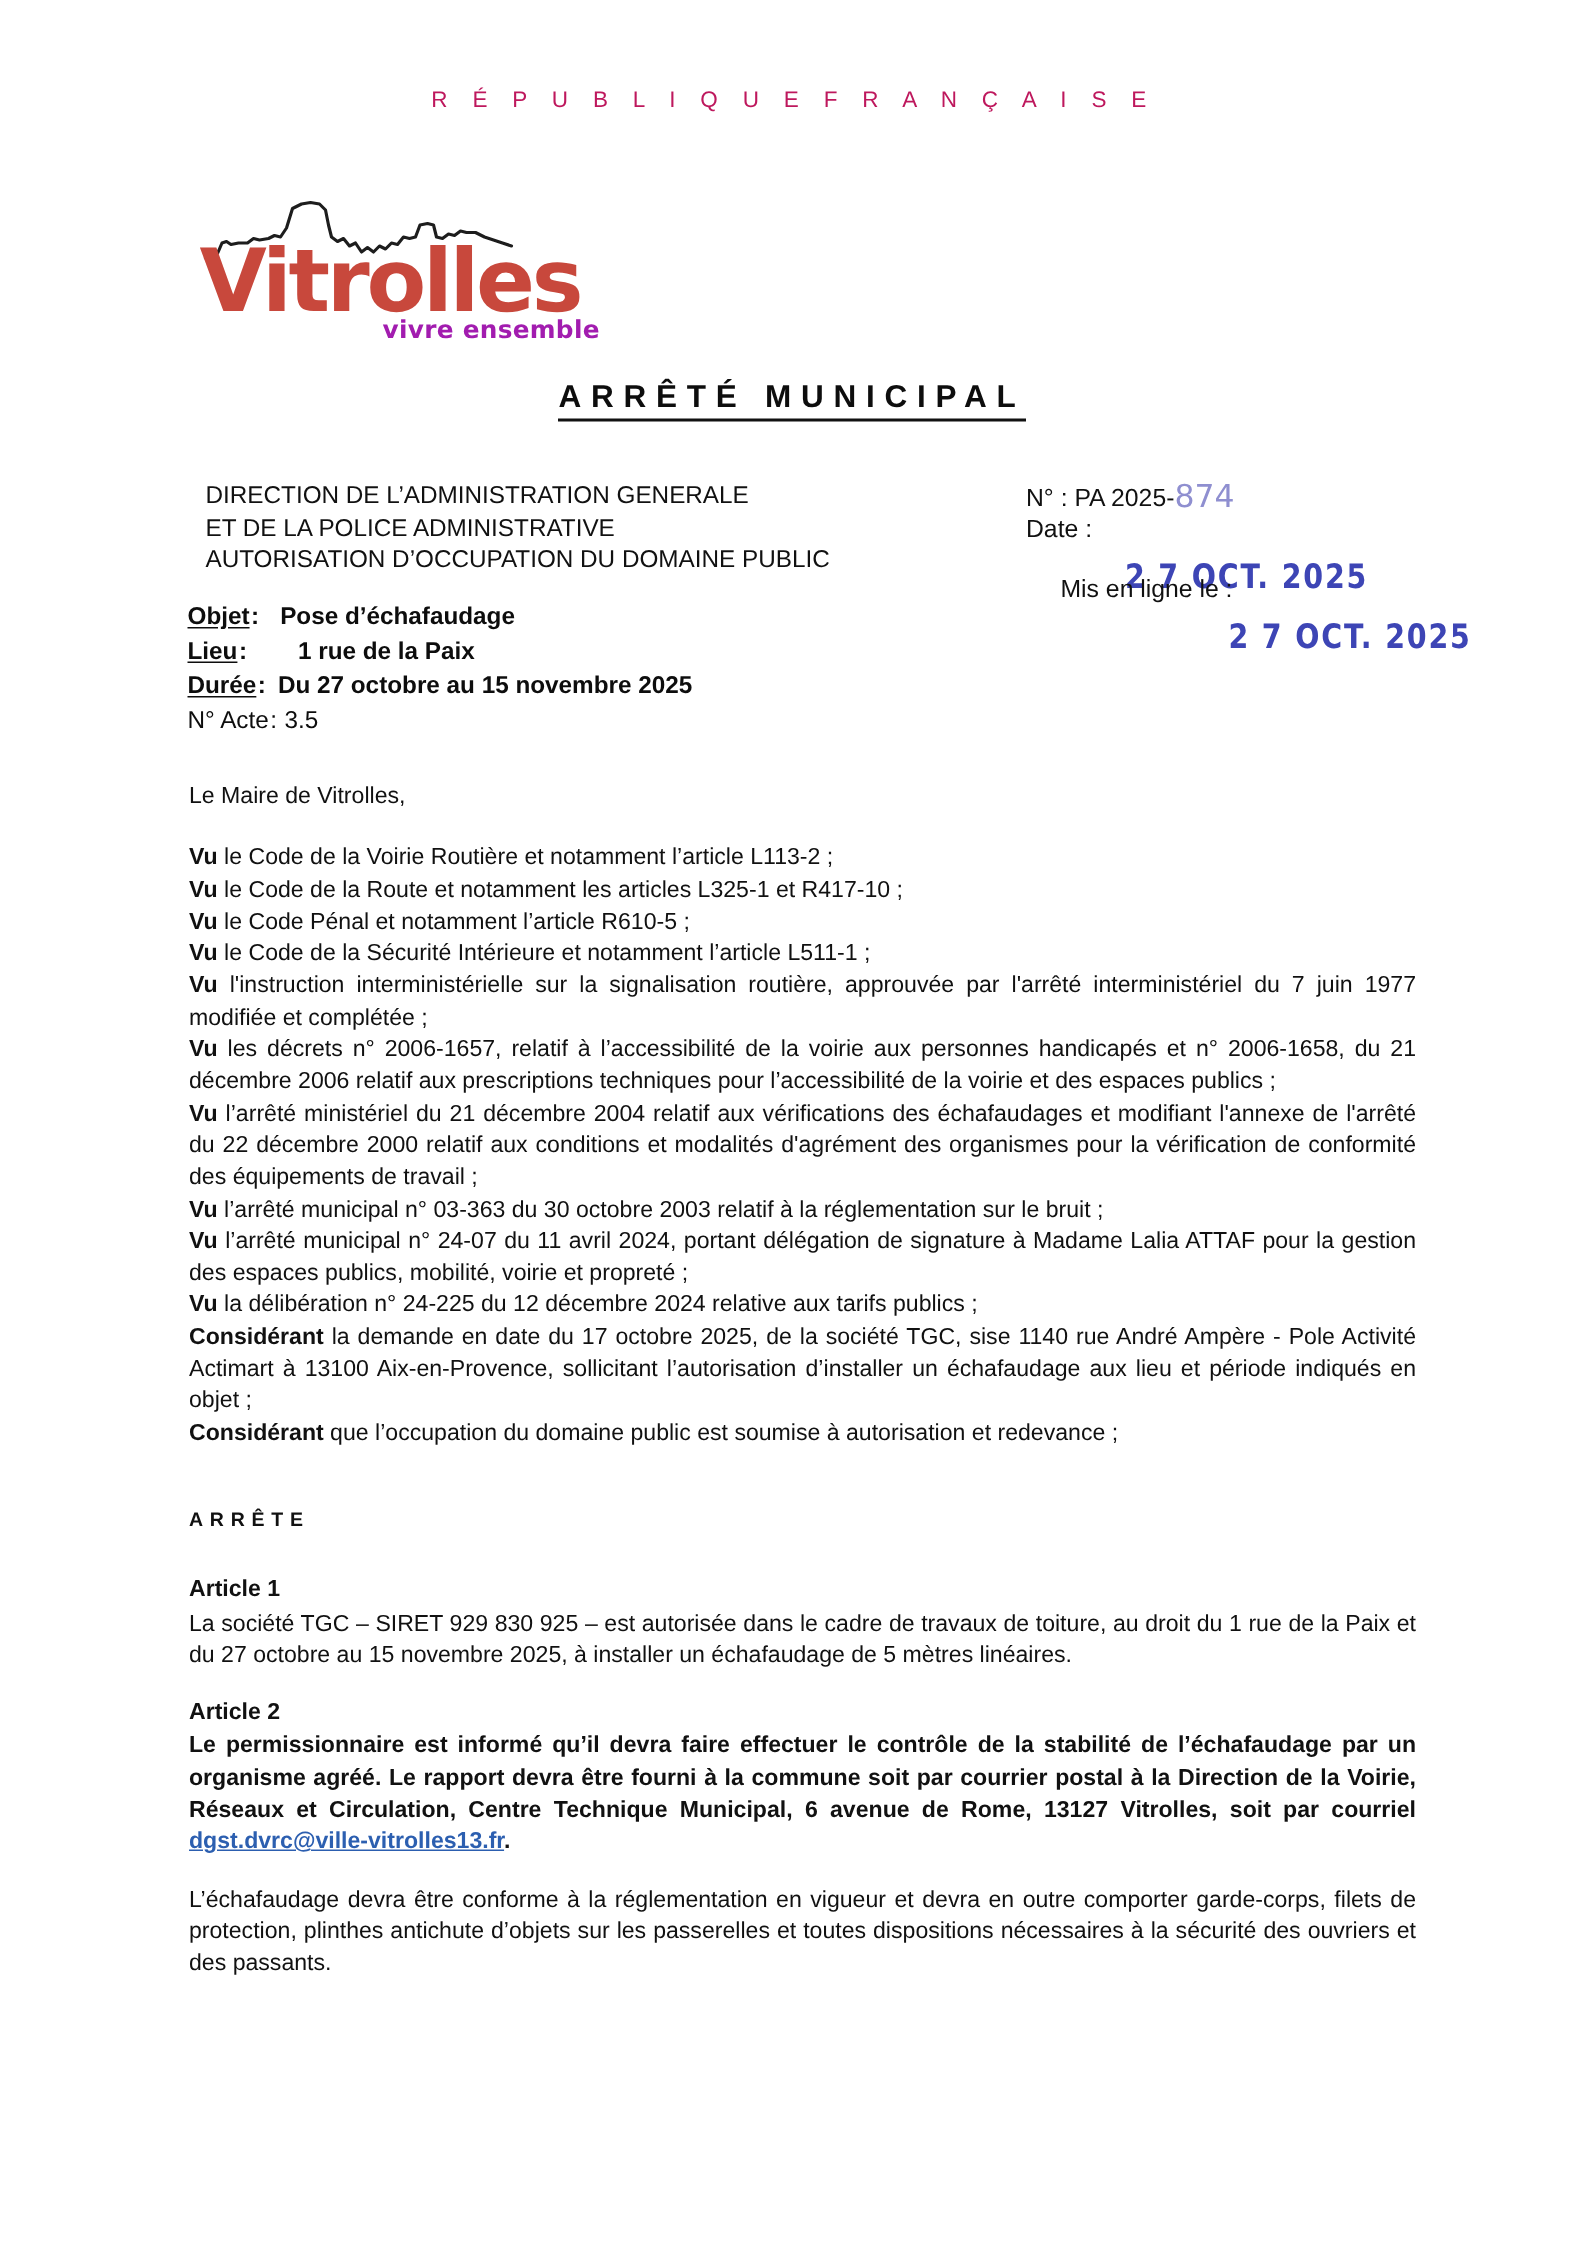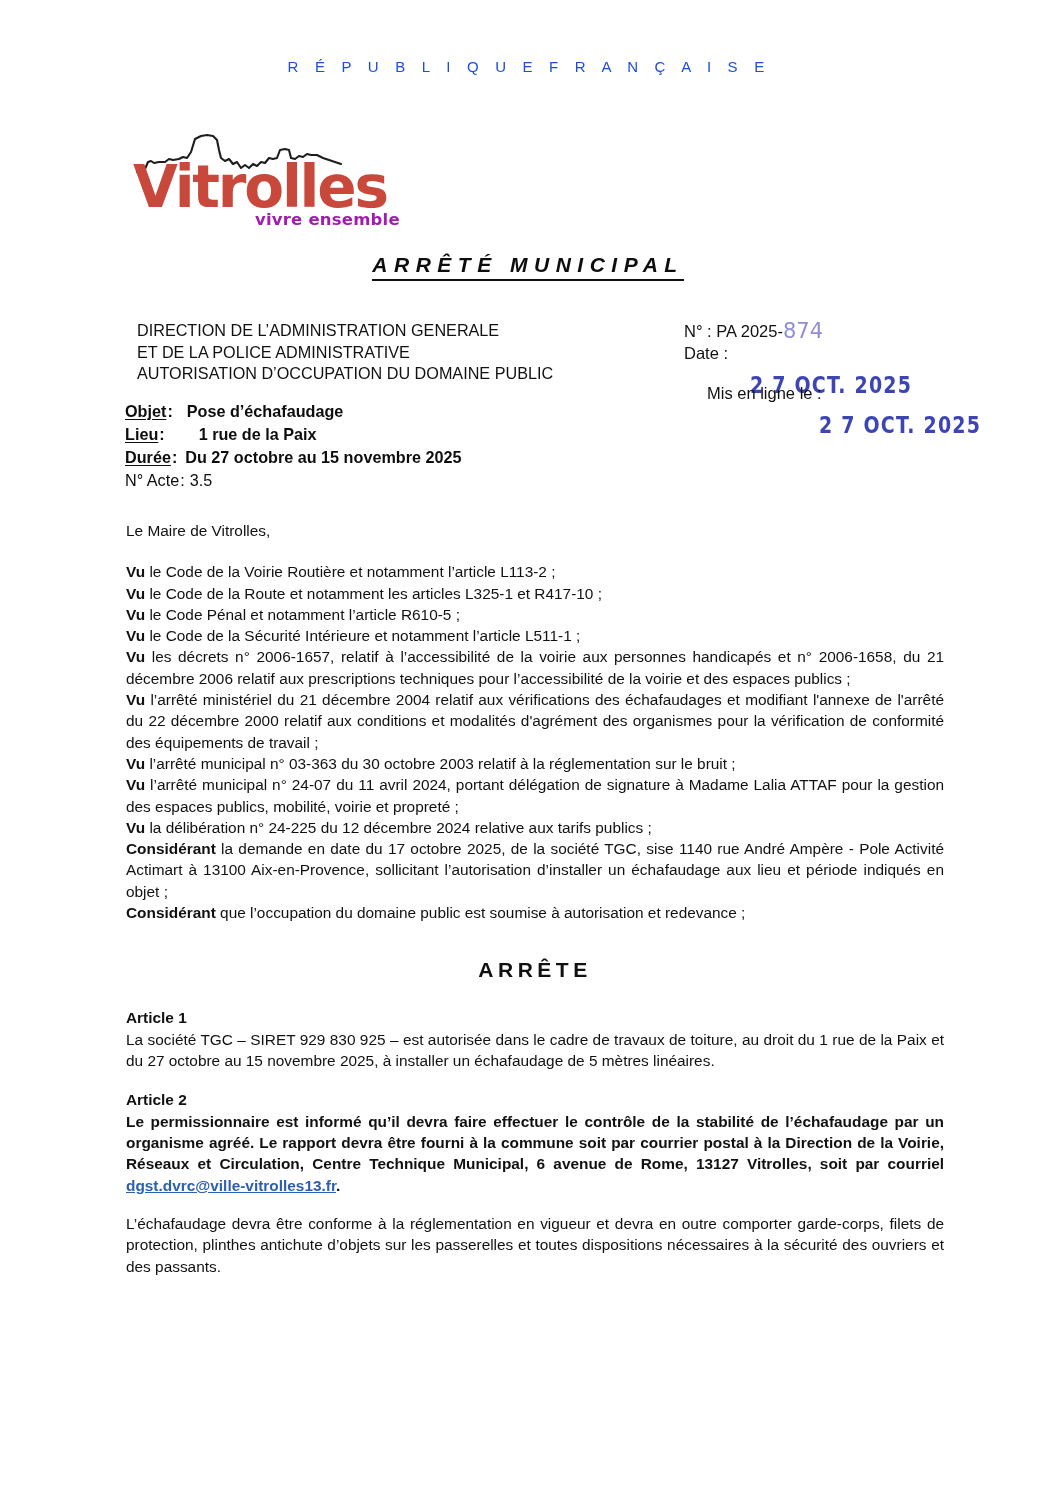--- a/index.html
+++ b/index.html
@@ -22,21 +22,21 @@
   
   .republique {
     position: absolute;
     top: 58px;
     left: 0;
     width: 1058px;
     text-align: center;
     font-size: 15px;
     letter-spacing: 6.2px;
     font-weight: 400;
-    color: #1d4ed8;
+    color: #be185d;
   }
 
   
   .logo-block {
     position: absolute;
     top: 128px;
     left: 133px;
     width: 300px;
     height: 110px;
   }
@@ -69,21 +69,20 @@
     color: #a21caf;
   }
 
   
   .doc-title {
     position: absolute;
     top: 253px;
     left: 0;
     width: 1056px;
     text-align: center;
-    font-style: italic;
   }
   .doc-title span {
     font-size: 21px;
     font-weight: 700;
     letter-spacing: 6.5px;
     border-bottom: 2.4px solid #111;
     padding-bottom: 3px;
   }
 
   
@@ -177,22 +176,22 @@
     line-height: 21.3px;
     text-align: justify;
     color: #111;
   }
   .body-text p { margin: 0; }
   .gap { height: 20px; }
   .lead-in { font-weight: 700; }
 
   .arrete-head {
     margin: 36px 0 26px 0;
-    text-align: center;
-    font-size: 21px;
+    text-align: left;
+    font-size: 13px;
     font-weight: 700;
     letter-spacing: 4.5px;
   }
 
   .art-title {
     font-weight: 700;
     font-size: 15.4px;
     margin-bottom: 1px;
   }
   .art-body-bold { font-weight: 700; }
@@ -276,20 +275,21 @@
 
   <div class="body-text">
 
     <p>Le Maire de Vitrolles,</p>
     <div class="gap"></div>
 
     <p><span class="lead-in">Vu</span> <span>le Code de la Voirie Routière et notamment l’article L113-2 ;</span></p>
     <p><span class="lead-in">Vu</span> <span>le Code de la Route et notamment les articles L325-1 et R417-10 ;</span></p>
     <p><span class="lead-in">Vu</span> <span>le Code Pénal et notamment l’article R610-5 ;</span></p>
     <p><span class="lead-in">Vu</span> <span>le Code de la Sécurité Intérieure et notamment l’article L511-1 ;</span></p>
+    <p><span class="lead-in">Vu</span> <span>l'instruction interministérielle sur la signalisation routière, approuvée par l'arrêté interministériel du 7 juin 1977 modifiée et complétée ;</span></p>
     <p><span class="lead-in">Vu</span> <span>les décrets n° 2006-1657, relatif à l’accessibilité de la voirie aux personnes handicapés et n° 2006-1658, du 21 décembre 2006 relatif aux prescriptions techniques pour l’accessibilité de la voirie et des espaces publics ;</span></p>
     <p><span class="lead-in">Vu</span> <span>l’arrêté ministériel du 21 décembre 2004 relatif aux vérifications des échafaudages et modifiant l'annexe de l'arrêté du 22 décembre 2000 relatif aux conditions et modalités d'agrément des organismes pour la vérification de conformité des équipements de travail ;</span></p>
     <p><span class="lead-in">Vu</span> <span>l’arrêté municipal n° 03-363 du 30 octobre 2003 relatif à la réglementation sur le bruit ;</span></p>
     <p><span class="lead-in">Vu</span> <span>l’arrêté municipal n° 24-07 du 11 avril 2024, portant délégation de signature à Madame Lalia ATTAF pour la gestion des espaces publics, mobilité, voirie et propreté ;</span></p>
     <p><span class="lead-in">Vu</span> <span>la délibération n° 24-225 du 12 décembre 2024 relative aux tarifs publics ;</span></p>
 
     <p><span class="lead-in">Considérant</span> <span>la demande en date du 17 octobre 2025, de la société TGC, sise 1140 rue André Ampère - Pole Activité Actimart à 13100 Aix-en-Provence, sollicitant l’autorisation d’installer un échafaudage aux lieu et période indiqués en objet ;</span></p>
     <p><span class="lead-in">Considérant</span> <span>que l’occupation du domaine public est soumise à autorisation et redevance ;</span></p>
 
     <div class="arrete-head">ARRÊTE</div>

